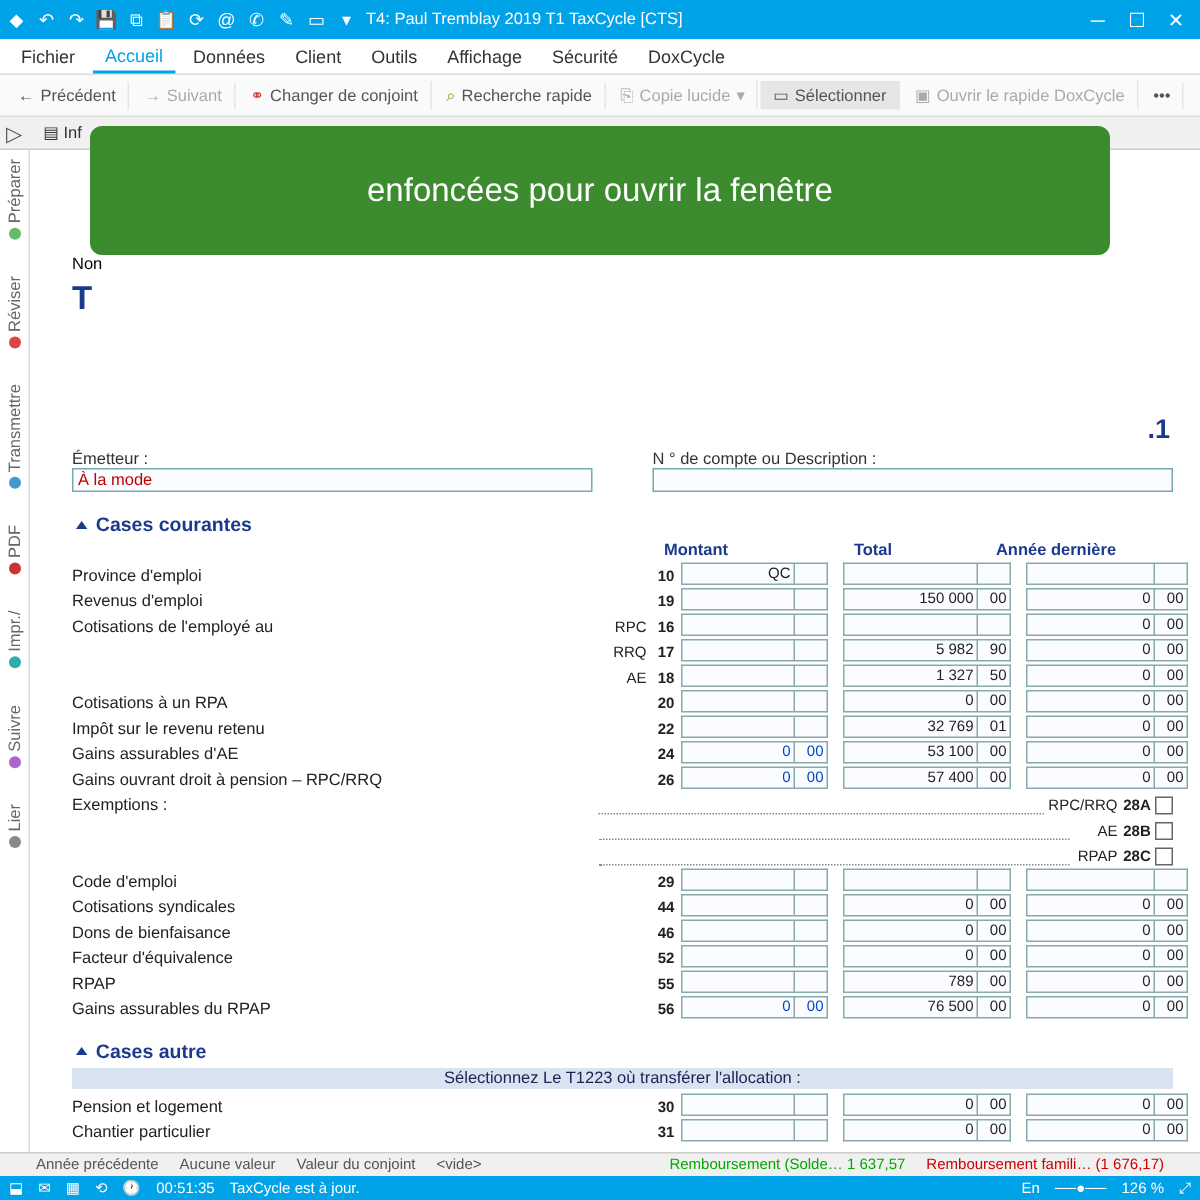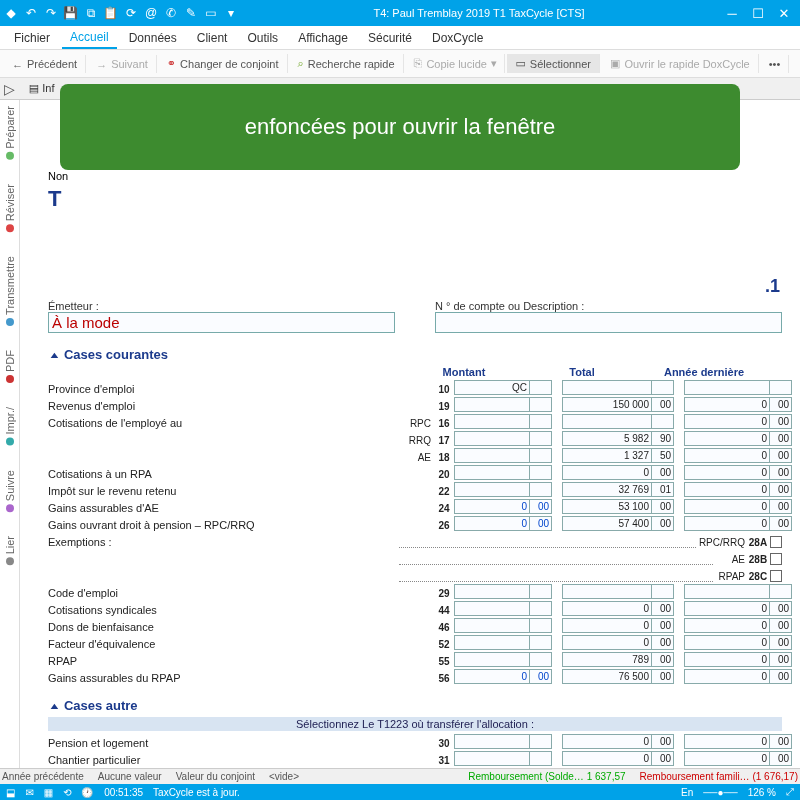--- a/index.html
+++ b/index.html
@@ -1,19 +1,19 @@
 <!DOCTYPE html>
 <html><head>
 <meta charset="utf-8">
 <style>
 *{margin:0;padding:0;box-sizing:border-box;font-family:"Segoe UI",Arial,sans-serif}
 body{width:800px;height:800px;overflow:hidden;background:#fff;font-size:11px;position:relative}
 .titlebar{height:26px;background:#00a2e8;color:#fff;display:flex;align-items:center;padding:0 4px;gap:6px}
 .titlebar .ticon{width:14px;height:14px;display:inline-flex;align-items:center;justify-content:center;font-size:12px}
-.titlebar .ttitle{flex:1;text-align:center;font-size:11px}
+.titlebar .ttitle{flex:1;font-size:11px}
 .winbtns{display:flex;gap:2px}
 .winbtns span{width:24px;text-align:center;font-size:13px}
 .menubar{height:24px;background:#fff;border-bottom:1px solid #ddd;display:flex;align-items:center;padding:0 6px;gap:4px}
 .menubar .mitem{padding:3px 8px;font-size:12px;color:#333}
 .menubar .mitem.active{color:#00a2e8;border-bottom:2px solid #00a2e8}
 .toolbar{height:28px;background:#fafafa;border-bottom:1px solid #ddd;display:flex;align-items:center;padding:0 4px;gap:2px}
 .tbtn{display:flex;align-items:center;gap:4px;padding:3px 8px;font-size:11px;color:#555;border-right:1px solid #e5e5e5}
 .tbtn.disabled{color:#aaa}
 .tbtn.sel{background:#e6e6e6}
 .tabstrip{height:22px;background:#f0f0f0;border-bottom:1px solid #ccc;display:flex;align-items:center;padding:0 4px;gap:6px}
@@ -24,21 +24,21 @@
 .sidetab .dot{width:8px;height:8px;border-radius:50%;display:inline-block}
 .content{position:absolute;left:20px;top:100px;right:0;bottom:32px;overflow:hidden;background:#fff}
 .form{padding:6px 18px 6px 28px}
 .overlay{position:absolute;left:60px;right:60px;top:84px;height:86px;background:#3d8b2f;color:#fff;border-radius:8px;display:flex;flex-direction:column;align-items:center;justify-content:center;font-size:22px;font-family:"Segoe UI",sans-serif;z-index:50}
 .overlay .l1{font-size:22px}
 .overlay .l2{font-size:22px}
 .overlay b{font-weight:700}
 .headrow{display:flex;gap:40px;margin-top:88px;font-size:11px}
 .headrow .col{flex:1}
 .headrow label{color:#333}
-.headrow input{width:100%;border:1px solid #7aa;padding:1px 3px;color:#b00;font-size:15px;background:#fafcff}
+.headrow input{width:100%;border:1px solid #7aa;padding:1px 3px;color:#b00;font-size:11px;background:#fafcff}
 .bigT{font-size:22px;font-weight:700;color:#1b3a8c;margin-top:4px}
 .rightnum{position:absolute;right:20px;top:176px;color:#1b3a8c;font-size:18px;font-weight:700}
 .section-title{font-size:13px;font-weight:700;color:#1b3a8c;margin-top:14px;margin-bottom:4px}
 .caret{display:inline-block;transform:scaleY(0.7);margin-right:3px}
 .colhdr{display:flex;font-size:11px;font-weight:700;color:#1b3a8c;margin-left:360px;gap:0}
 .colhdr span{text-align:center}
 .colhdr .c1{width:112px}
 .colhdr .c2{width:124px}
 .colhdr .c3{width:120px}
 .row{display:flex;align-items:flex-end;height:17px;font-size:11px;color:#222}
@@ -49,21 +49,21 @@
 .row .cell.m{flex:0 0 76px}
 .row .cell.mm{flex:0 0 22px;border-left:none}
 .row .cell.t{flex:0 0 90px}
 .row .cell.tt{flex:0 0 22px;border-left:none}
 .row .cell.a{flex:0 0 86px}
 .row .cell.aa{flex:0 0 22px;border-left:none}
 .row .gap{flex:0 0 10px}
 .row .cell.blue{color:#04c}
 .row .chk{width:12px;height:12px;border:1px solid #666;margin-left:2px}
 .hintrow{background:#d8e4f2;font-size:11px;text-align:center;padding:1px 0;margin:1px 0;color:#225}
-.status1{position:absolute;left:0;right:0;bottom:16px;height:16px;background:#f0f0f0;border-top:1px solid #ccc;display:flex;align-items:center;font-size:10px;color:#555;padding:0 2px;gap:14px}
+.status1{position:absolute;left:0;right:0;bottom:16px;height:16px;background:#f0f0f0;border-top:1px solid #ccc;display:flex;align-items:center;font-size:10px;color:#555;padding:0 24px;gap:14px}
 .status1 .rfill{flex:1}
 .status1 .green{color:#0a0}
 .status1 .red{color:#c00}
 .status2{position:absolute;left:0;right:0;bottom:0;height:16px;background:#00a2e8;color:#fff;display:flex;align-items:center;font-size:10px;padding:0 6px;gap:10px}
 .status2 .rfill{flex:1}
 .fillrest{flex:1;border-bottom:1px dotted #888;height:8px;margin:0 3px}
 </style>
 </head>
 <body>
 

